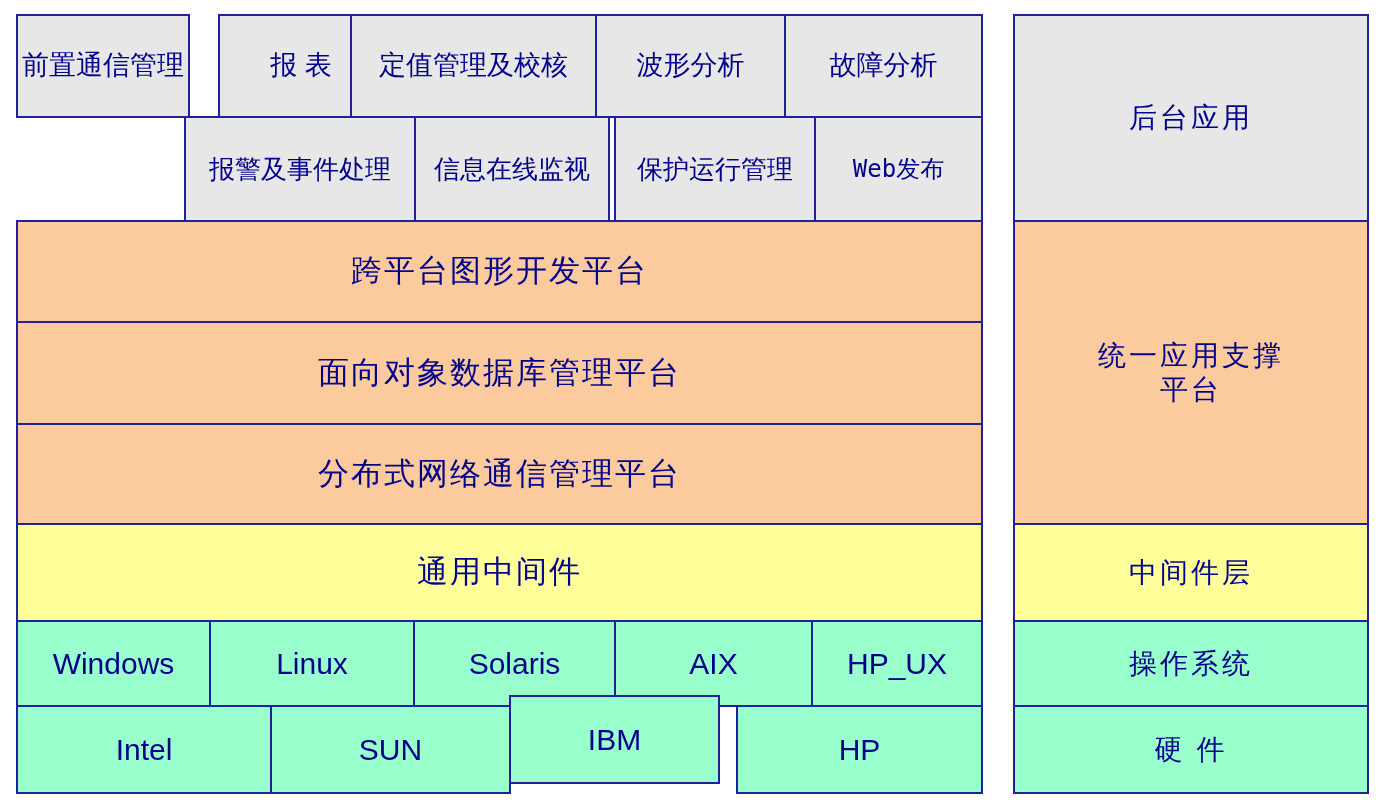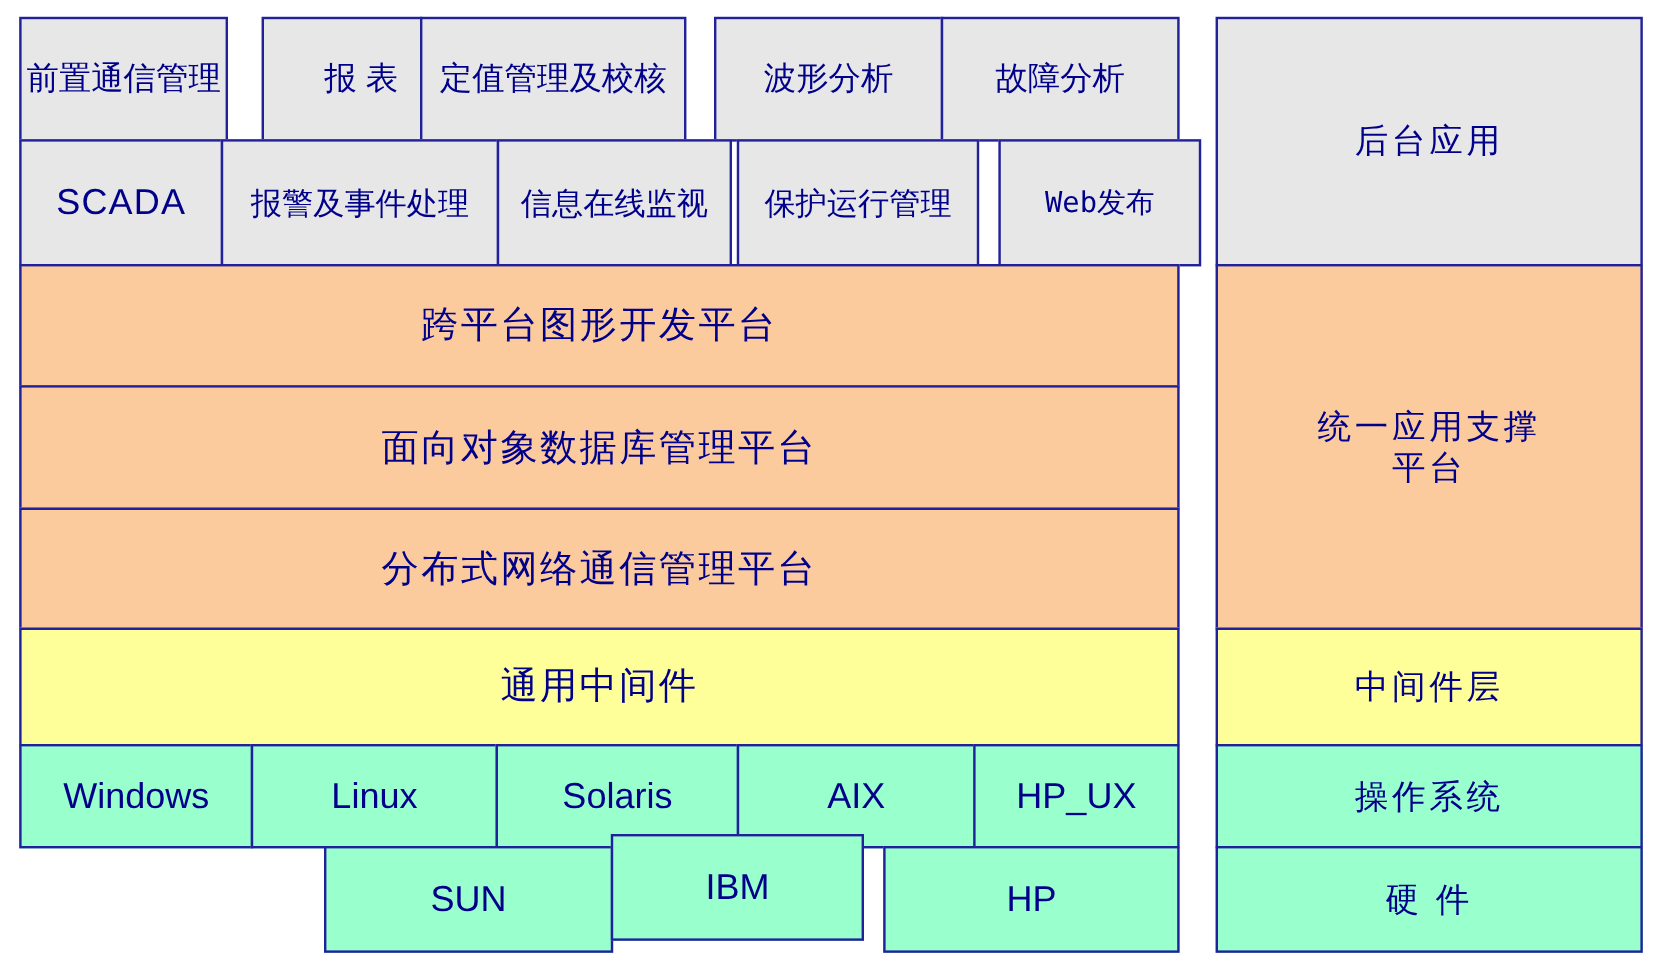--- a/index.html
+++ b/index.html
@@ -48,43 +48,40 @@
 <div id="diagram">
 
   <div id="left-panel">
 
     <div class="cell app r1" style="left:0px;top:0px;width:174px;height:104px;">
       <span>前置通信管理</span>
     </div>
     <div class="cell app r1" style="left:202px;top:0px;width:134px;height:104px;padding-left:32px;">
       <span>报 表</span>
     </div>
-    <div class="cell app r1" style="left:334px;top:0px;width:222px;height:104px;justify-content:center;">
+    <div class="cell app r1" style="left:334px;top:0px;width:247px;height:104px;justify-content:center;">
       <span>定值管理及校核</span>
     </div>
     <div class="cell app r1" style="left:579px;top:0px;width:191px;height:104px;">
       <span>波形分析</span>
     </div>
     <div class="cell app r1" style="left:768px;top:0px;width:199px;height:104px;">
       <span>故障分析</span>
     </div>
 
-    <div class="cell app r2" style="left:0px;top:102px;width:170px;height:106px;">
-      <span class="latin">SCADA</span>
-    </div>
     <div class="cell app r2" style="left:168px;top:102px;width:232px;height:106px;">
       <span>报警及事件处理</span>
     </div>
     <div class="cell app r2" style="left:398px;top:102px;width:196px;height:106px;">
       <span>信息在线监视</span>
     </div>
     <div class="cell app r2" style="left:598px;top:102px;width:202px;height:106px;">
       <span>保护运行管理</span>
     </div>
-    <div class="cell app r2 webcell" style="left:798px;top:102px;width:169px;height:106px;margin-left:18px;">
+    <div class="cell app r2 webcell" style="left:798px;top:102px;width:169px;height:106px;">
       <span>Web发布</span>
     </div>
 
     <div class="cell plat bigrow" style="left:0px;top:206px;width:967px;height:103px;">
       <span>跨平台图形开发平台</span>
     </div>
     <div class="cell plat bigrow" style="left:0px;top:307px;width:967px;height:104px;">
       <span>面向对象数据库管理平台</span>
     </div>
     <div class="cell plat bigrow" style="left:0px;top:409px;width:967px;height:102px;">
@@ -104,20 +101,23 @@
     <div class="cell os osname" style="left:397px;top:606px;width:203px;height:87px;">
       <span>Solaris</span>
     </div>
     <div class="cell os osname" style="left:598px;top:606px;width:199px;height:87px;">
       <span>AIX</span>
     </div>
     <div class="cell os osname" style="left:795px;top:606px;width:172px;height:87px;align-items:center;">
       <span>HP_UX</span>
     </div>
 
+    <div class="cell os hwname" style="left:0px;top:691px;width:256px;height:89px;">
+      <span>Intel</span>
+    </div>
     <div class="cell os hwname" style="left:254px;top:691px;width:241px;height:89px;">
       <span>SUN</span>
     </div>
     <div class="cell os hwname" style="left:493px;top:681px;width:211px;height:89px;">
       <span>IBM</span>
     </div>
     <div class="cell os hwname" style="left:720px;top:691px;width:247px;height:89px;">
       <span>HP</span>
     </div>
   </div>

